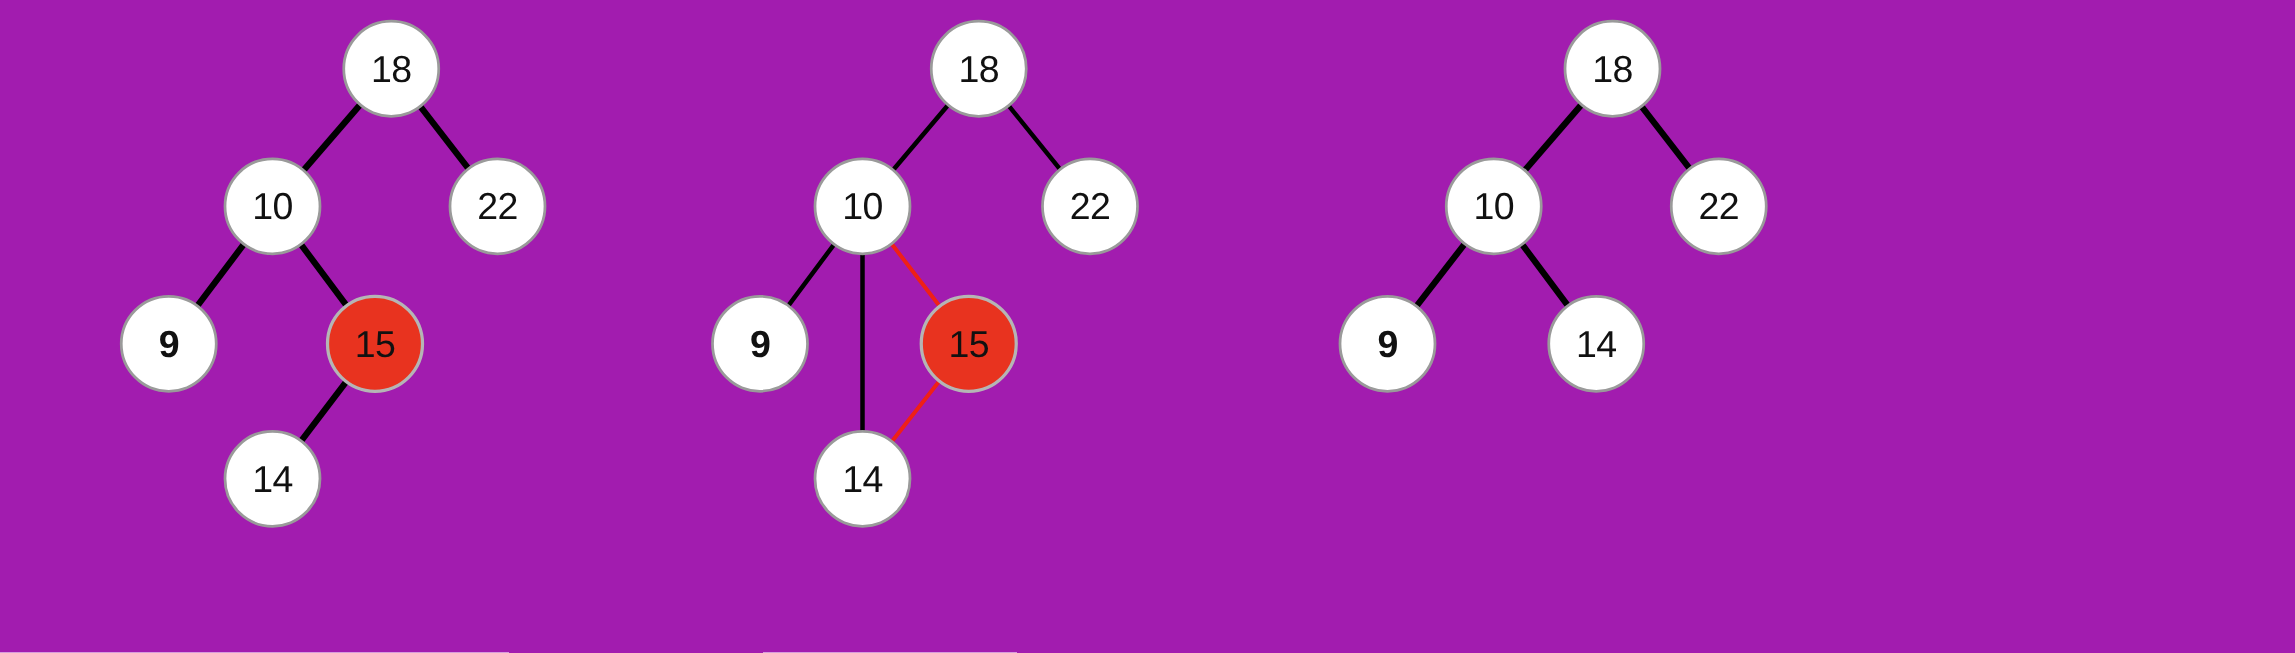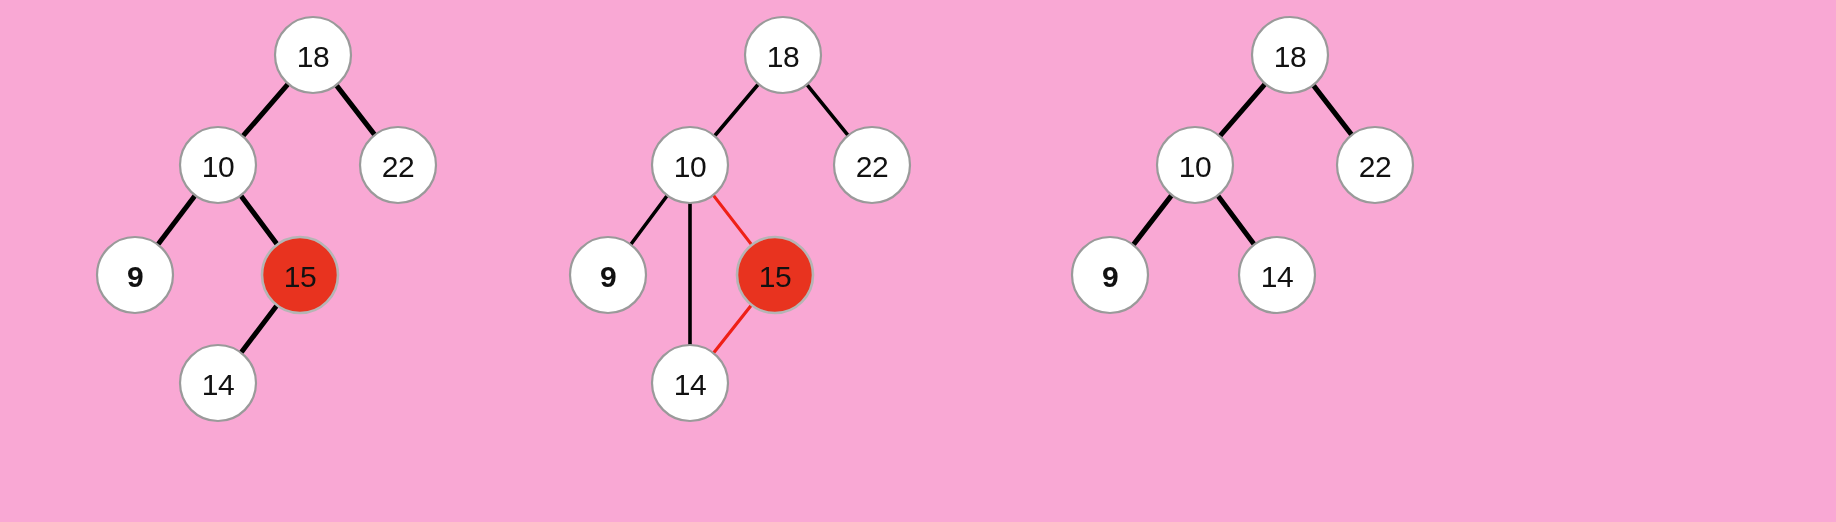--- a/index.html
+++ b/index.html
@@ -10,21 +10,21 @@
   body {
     width: 1836px;
     height: 522px;
     overflow: hidden;
     font-family: "Liberation Sans", sans-serif;
   }
   #stage {
     position: relative;
     width: 1836px;
     height: 522px;
-    background: #f9a8d4;
+    background: #a21caf;
   }
   svg#tree-svg {
     display: block;
     width: 1836px;
     height: 522px;
   }
   .node-circle {
     fill: #ffffff;
     stroke: #9a9a9a;
     stroke-width: 2.2;

